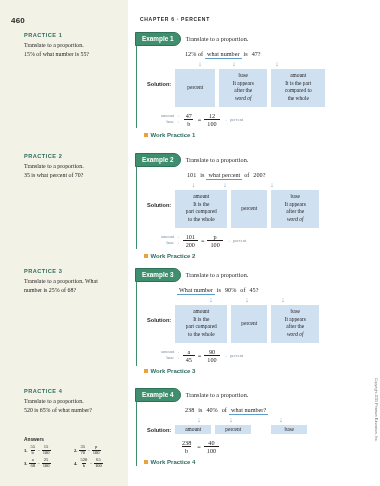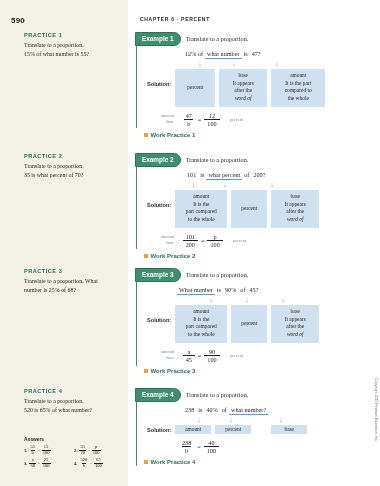--- a/index.html
+++ b/index.html
@@ -143,21 +143,21 @@
     white-space:nowrap;
   }
 </style>
 </head>
 <body>
 
 <div class="page">
 
   <div class="left-col"></div>
 
-  <div class="folio">590</div>
+  <div class="folio">460</div>
 
   <div class="practice" style="top:32px;">
     <div class="practice-title">PRACTICE 1</div>
     <div class="practice-body">Translate to a proportion.</div>
     <div class="practice-body">15% of what number is 55?</div>
   </div>
 
   <div class="practice" style="top:153px;">
     <div class="practice-title">PRACTICE 2</div>
     <div class="practice-body">Translate to a proportion.</div>

